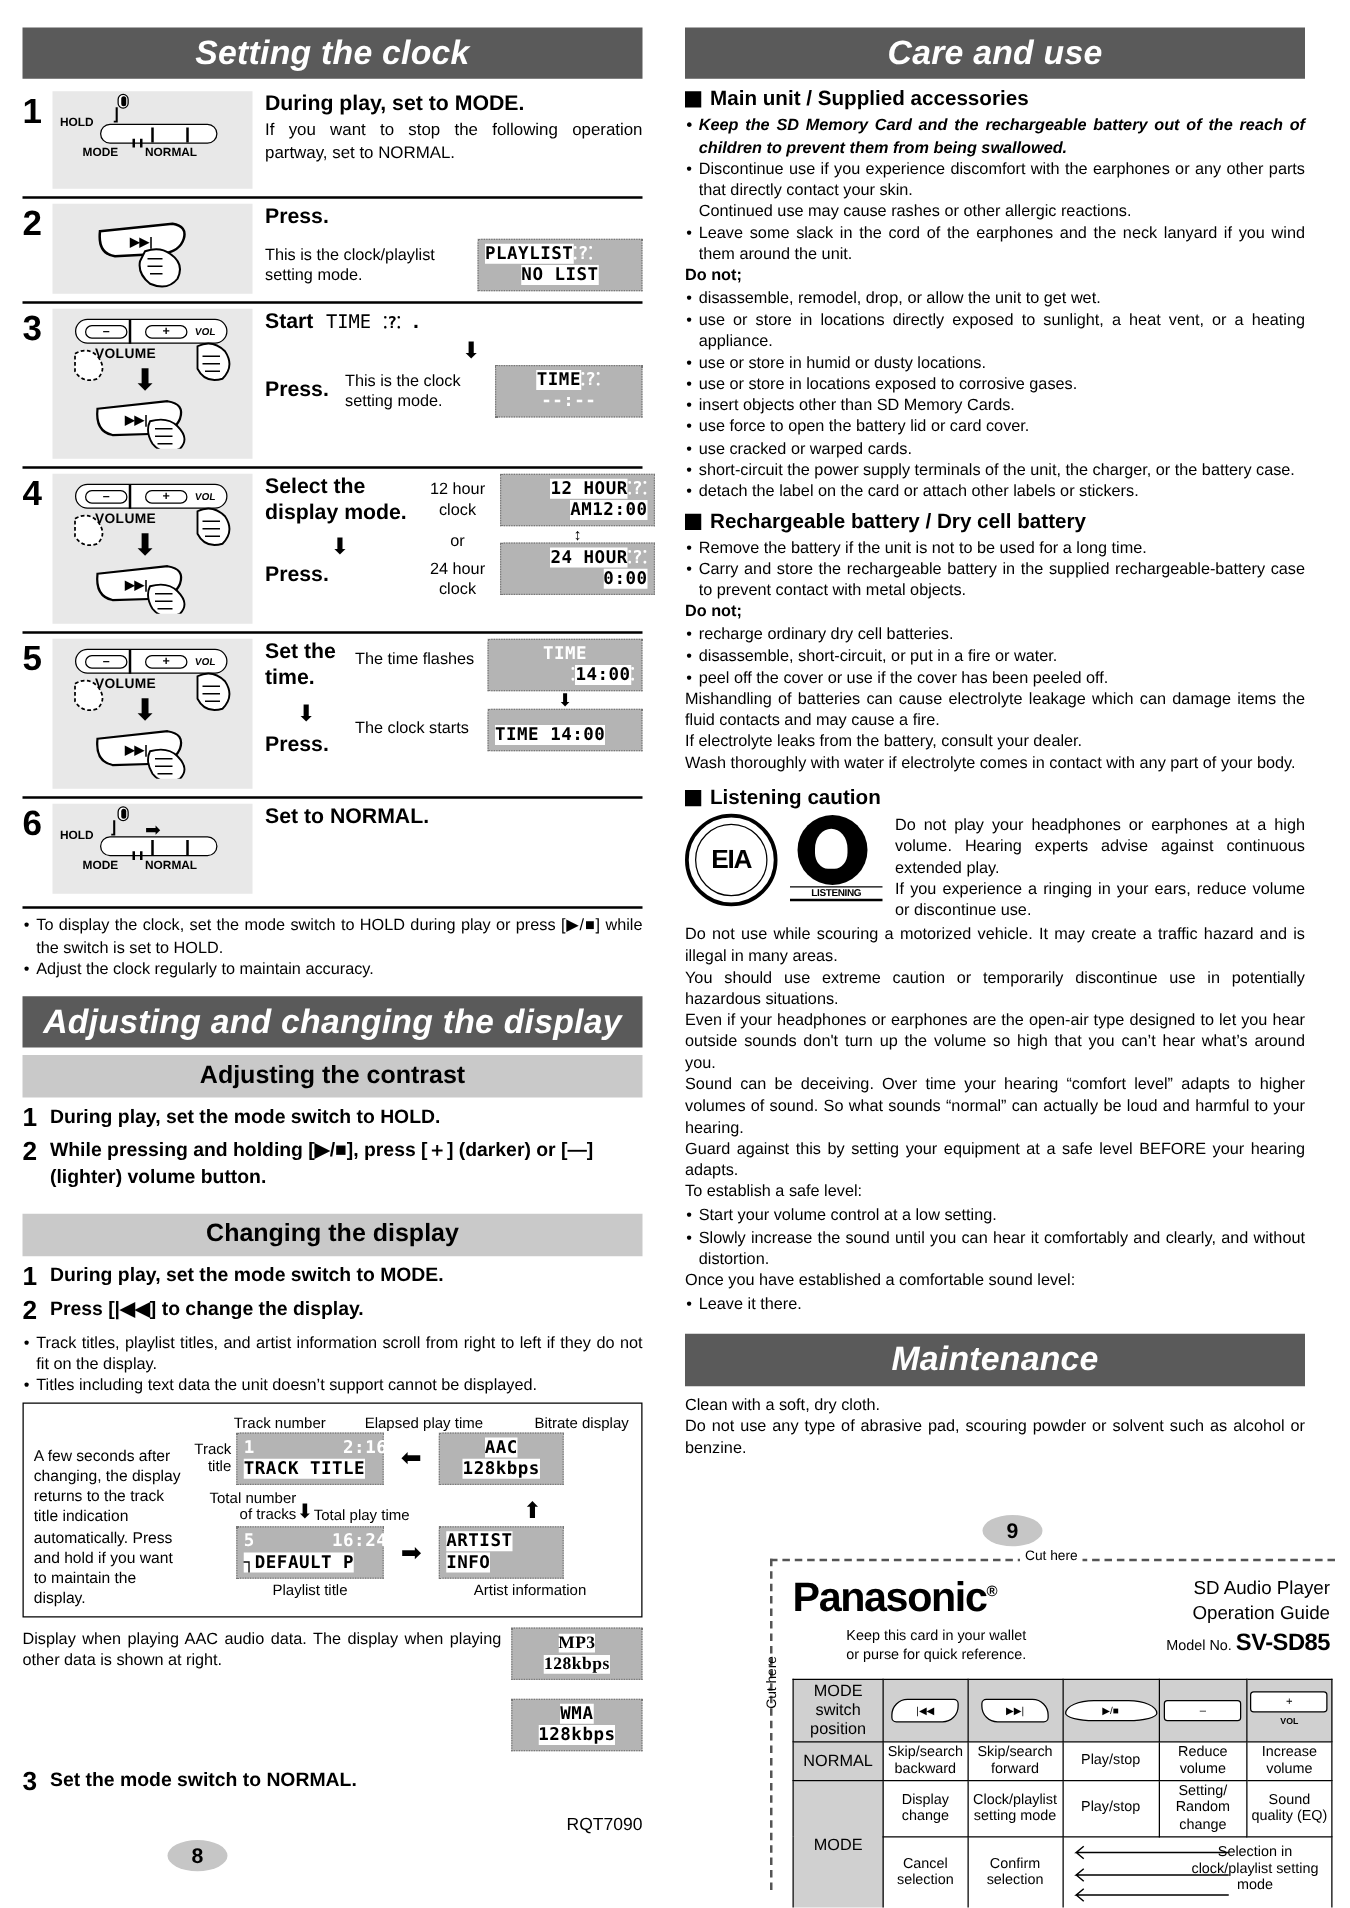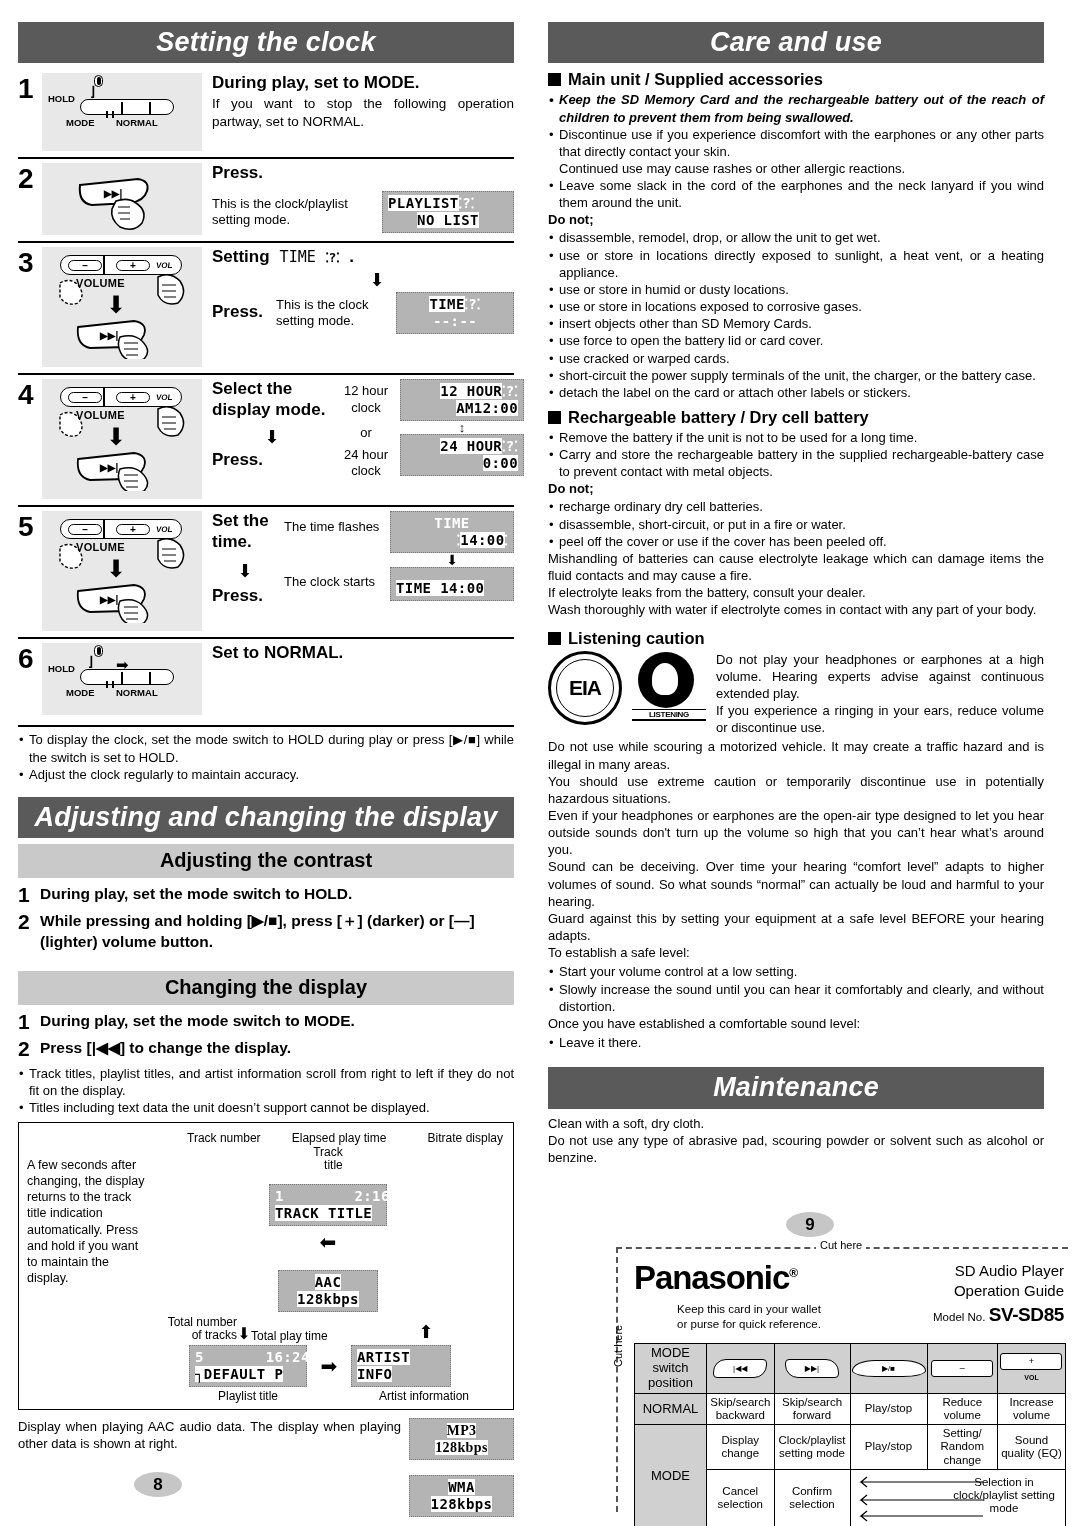--- a/index.html
+++ b/index.html
@@ -233,21 +233,21 @@
         <svg style="position:absolute;left:30px;top:68px;" width="110" height="44">
           <path d="M6 12 L62 6 Q76 8 72 20 Q68 30 54 32 L18 33 Q4 30 6 12 Z" fill="#fff" stroke="#000" stroke-width="1.8"></path>
           <text x="28" y="24" font-size="10" font-weight="bold" font-family="Liberation Sans">▶▶|</text>
           <path d="M48 22 Q62 18 70 26 Q80 36 72 44 Q58 50 50 40 Q44 30 48 22 Z" fill="#fff" stroke="#000" stroke-width="1.5"></path>
           <path d="M52 28 L66 28 M52 34 L66 34 M54 40 L66 40" stroke="#000" stroke-width="1.1"></path>
         </svg>
       </div>
     </div>
     <div class="step-body">
       <div class="hd" style="display:flex;align-items:center;gap:10px;">
-        <span>Setting</span>
+        <span>Start</span>
         <span style="font-family:'DejaVu Sans Mono',monospace;font-weight:normal;font-size:15px;">TIME</span>
         <span style="font-family:'DejaVu Sans Mono',monospace;font-size:13px;">⁚?⁚</span>
         <span>.</span>
       </div>
       <div style="text-align:center;font-size:18px;margin:2px 0 0 28px;">⬇</div>
       <div class="inner" style="margin-top:1px;">
         <div class="hd" style="flex:0 0 56px;">Press.</div>
         <div class="smalltxt" style="flex:1;">This is the clock setting mode.</div>
         <div class="lcd" style="width:118px;text-align:center;">
           <div class="row"><span class="inv">TIME</span><span class="onbg">⁚?⁚</span></div>
@@ -424,21 +424,21 @@
     <div style="display:flex; gap:4px;">
       <div style="flex:0 0 120px; font-size:12.5px; line-height:1.3; padding-top:26px;">A few seconds after changing, the display returns to the track title indication automatically. Press and hold if you want to maintain the display.</div>
       <div style="flex:1; position:relative;">
 
         <div style="display:flex; justify-content:space-between; font-size:12px; padding:0 2px 1px 36px;">
           <span>Track number</span>
           <span>Elapsed play time</span>
           <span style="margin-left:10px;">Bitrate display</span>
         </div>
 
-        <div style="display:flex; align-items:center; gap:4px;flex-direction:column;">
+        <div style="display:flex; align-items:center; gap:4px;">
           <div style="flex:0 0 34px; font-size:12px; line-height:1.15; text-align:right;">
             <div>Track</div>
             <div>title</div>
           </div>
           <div class="lcd" style="width:118px;">
             <div class="row center"><span class="onbg">1        2:16</span></div>
             <div class="row"><span class="inv">TRACK TITLE</span></div>
           </div>
           <div style="flex:0 0 36px; text-align:center; font-size:20px;">⬅</div>
           <div class="lcd" style="width:100px; text-align:center;">

